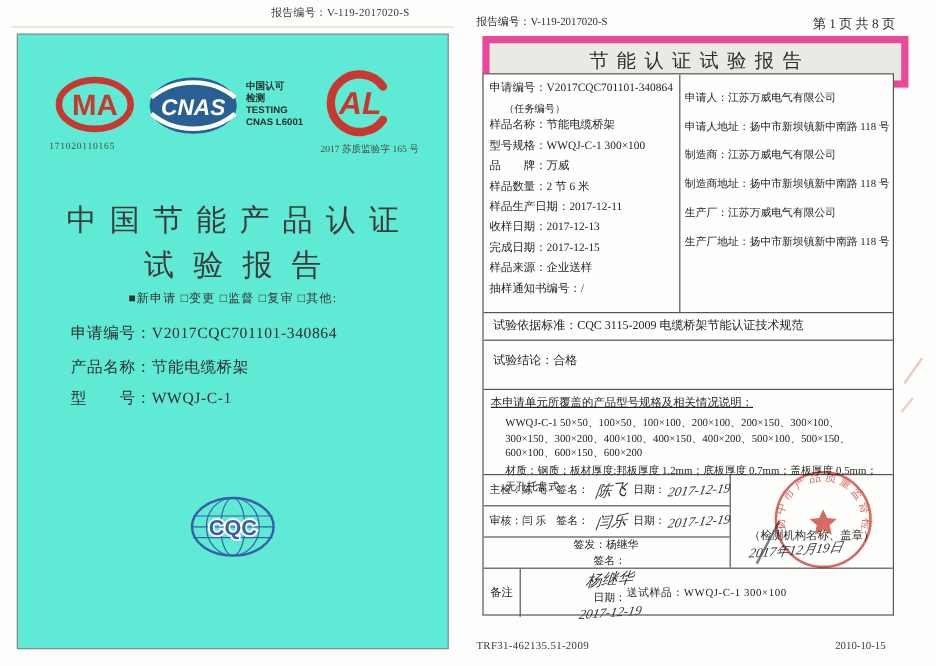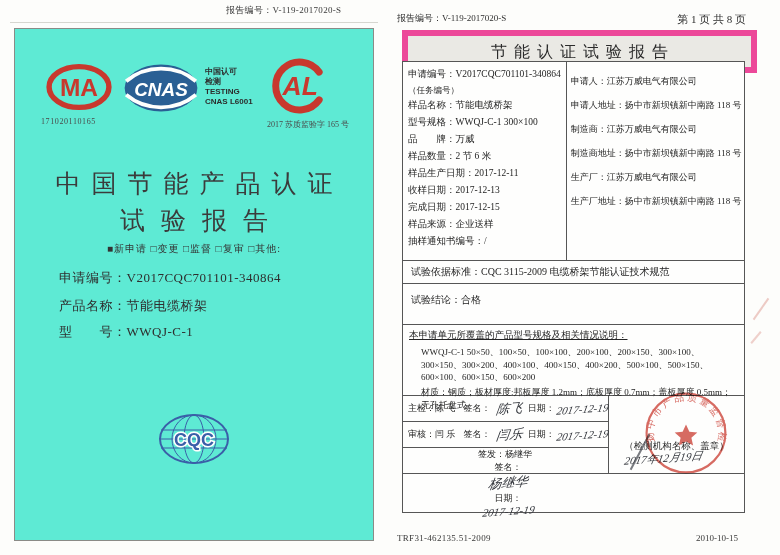--- a/index.html
+++ b/index.html
@@ -30,21 +30,21 @@
   
   .rp-report-no{left:397px;top:12px;font-size:9px;color:#2f2f2f;}
   .rp-page-no{right:34px;top:12px;font-size:11px;color:#2f2f2f;}
   .rp-title{left:402px;top:30px;width:343px;height:31px;border:6px solid #ec4899;background:#eae9e4;
     text-align:center;line-height:31px;font-size:16px;letter-spacing:7px;text-indent:7px;color:#2b2b2b;}
   .rp-table{left:402px;top:61px;width:343px;height:452px;border:1px solid #565656;background:#fefefd;box-sizing:border-box;}
   .t-sec{border-bottom:1px solid #565656;box-sizing:border-box;}
   .sec1{height:199px;display:flex;}
   .t-left{width:171px;border-right:1px solid #565656;box-sizing:border-box;padding:4px 5px;}
   .t-left .ln{font-size:9.5px;line-height:17px;white-space:nowrap;}
-  .t-left .ln.small{font-size:8.5px;line-height:14px;}
+  .t-left .ln.small{font-size:8.5px;line-height:14px;margin-left:12px;}
   .t-right{flex:1;padding:7px 4px;}
   .t-right .ln{font-size:9px;line-height:24px;white-space:nowrap;}
   .sec2{height:23px;line-height:22px;padding-left:8px;font-size:10px;}
   .sec3{height:41px;padding:9px 8px;font-size:10px;box-sizing:border-box;}
   .sec4{height:71px;padding:4px 6px;box-sizing:border-box;}
   .sec4 .cov-title{font-size:9.5px;text-decoration:underline;}
   .sec4 .cov-models{font-size:9px;line-height:12.5px;margin-top:4px;padding-left:12px;}
   .sec4 .cov-mat{font-size:9px;margin-top:2px;padding-left:12px;}
   .sec5{height:78px;display:flex;}
   .sig-col{width:206px;border-right:1px solid #565656;box-sizing:border-box;}
@@ -192,20 +192,24 @@
           <span class="hand-date">2017-12-19</span>
         </div>
       </div>
       <div class="org-col">
         <div class="org-line">（检测机构名称、盖章）</div>
         <div class="org-date hand-date">2017年12月19日</div>
         <div class="org-slash"></div>
       </div>
     </div>
 
+    <div class="t-sec sec6">
+      <div class="remark-cell">备注</div>
+      <div class="remark-val">送试样品：WWQJ-C-1 300×100</div>
+    </div>
   </div>
 
   <svg class="abs stamp" viewBox="0 0 120 120">
     <defs>
       <path id="stamp-arc" d="M 16 74 A 46 46 0 1 1 104 74" fill="none"></path>
     </defs>
     <circle cx="60" cy="60" r="55" fill="none" stroke="#cf4a40" stroke-width="3"></circle>
     <text font-size="13.5" fill="#cf4a40" letter-spacing="3.5" font-family="Liberation Serif, serif">
       <textPath href="#stamp-arc" startOffset="2">扬中市产品质量监督检验所</textPath>
     </text>

